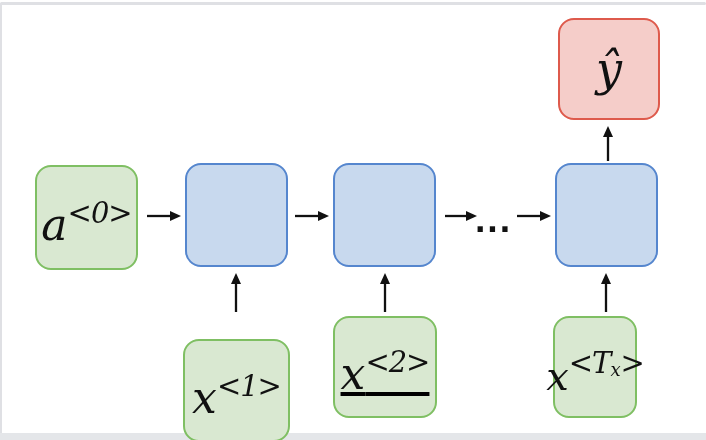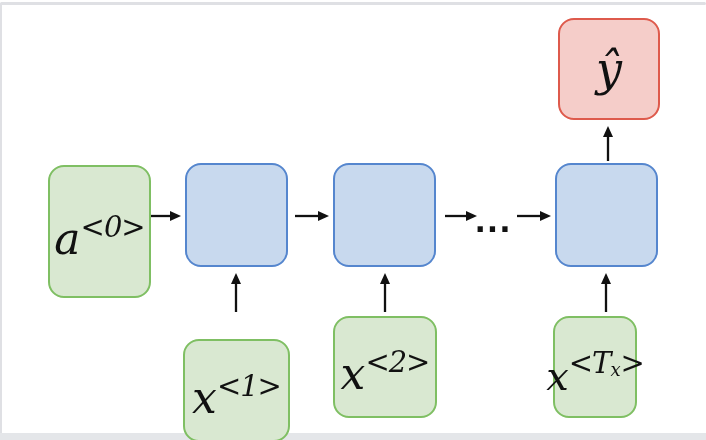--- a/index.html
+++ b/index.html
@@ -91,37 +91,37 @@
     <line x1="147" y1="216" x2="171" y2="216" stroke="#111111" stroke-width="2.3" marker-end="url(#ah)"></line>
     <line x1="295" y1="216" x2="319" y2="216" stroke="#111111" stroke-width="2.3" marker-end="url(#ah)"></line>
     <line x1="445" y1="216" x2="467" y2="216" stroke="#111111" stroke-width="2.3" marker-end="url(#ah)"></line>
     <line x1="517" y1="216" x2="541" y2="216" stroke="#111111" stroke-width="2.3" marker-end="url(#ah)"></line>
     <line x1="236" y1="312" x2="236" y2="283" stroke="#111111" stroke-width="2.3" marker-end="url(#ah)"></line>
     <line x1="385" y1="312" x2="385" y2="283" stroke="#111111" stroke-width="2.3" marker-end="url(#ah)"></line>
     <line x1="606" y1="312" x2="606" y2="283" stroke="#111111" stroke-width="2.3" marker-end="url(#ah)"></line>
     <line x1="608" y1="161" x2="608" y2="136" stroke="#111111" stroke-width="2.3" marker-end="url(#ah)"></line>
   </svg>
 
-  <div class="box green" style="left:48px; top:165px; width:103px; height:133px;">
+  <div class="box green" style="left:35px; top:165px; width:103px; height:105px;">
     <span class="lbl"><span>a</span><span class="sup"><span>&lt;0&gt;</span><span class="supsub"></span><span></span></span></span>
   </div>
 
   <div class="box blue" style="left:185px; top:163px; width:103px; height:104px;"></div>
   <div class="box blue" style="left:333px; top:163px; width:103px; height:104px;"></div>
   <div class="box blue" style="left:555px; top:163px; width:103px; height:104px;"></div>
 
   <div class="dots">...</div>
 
   <div class="box red" style="left:558px; top:18px; width:102px; height:102px;">
     <span class="lbl lbl-yhat"><span>ŷ</span></span>
   </div>
 
   <div class="box green" style="left:183px; top:315px; width:107px; height:103px;margin-top:24px;">
     <span class="lbl"><span>x</span><span class="sup"><span>&lt;1&gt;</span><span class="supsub"></span><span></span></span></span>
   </div>
-  <div class="box green" style="left:333px; top:316px; width:104px; height:102px;">
+  <div class="box green" style="left:333px; top:316px; width:104px; height:102px;text-decoration:underline;">
     <span class="lbl"><span>x</span><span class="sup"><span>&lt;2&gt;</span><span class="supsub"></span><span></span></span></span>
   </div>
   <div class="box green" style="left:553px; top:316px; width:84px; height:102px;">
     <span class="lbl" style="font-size:40px;"><span>x</span><span class="sup"><span>&lt;T</span><span class="supsub">x</span><span>&gt;</span></span></span>
   </div>
 
 </div>
 
 </body></html>

